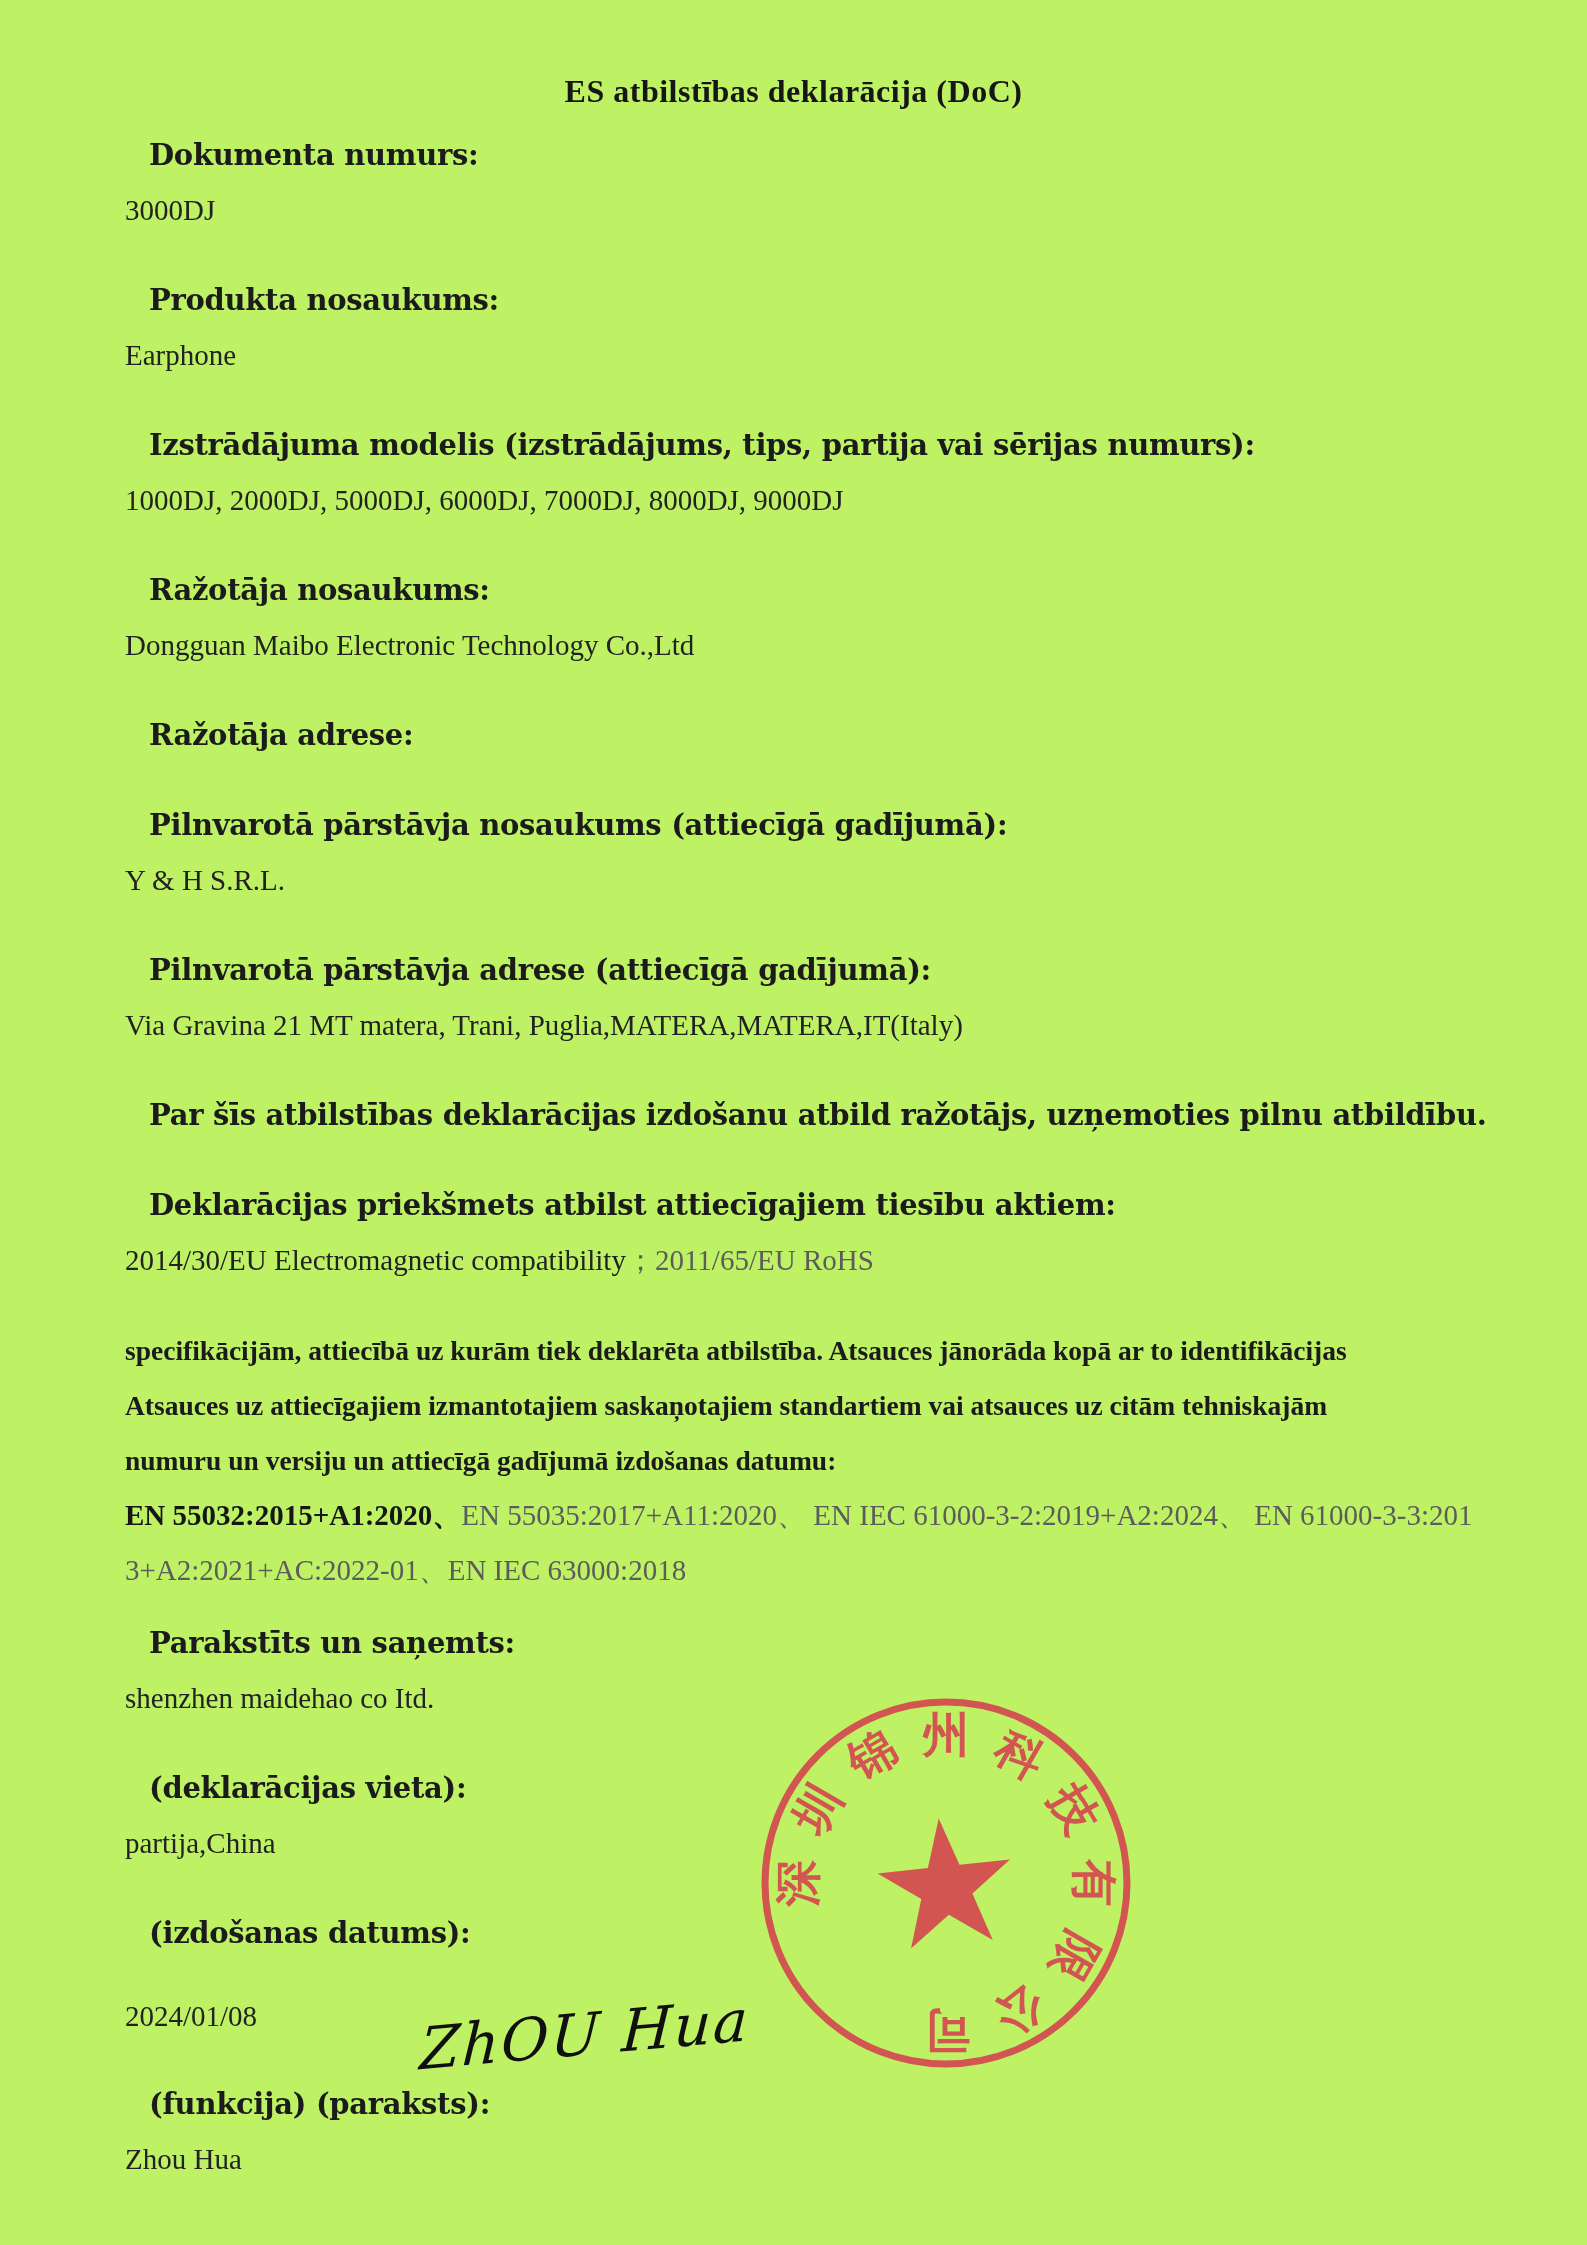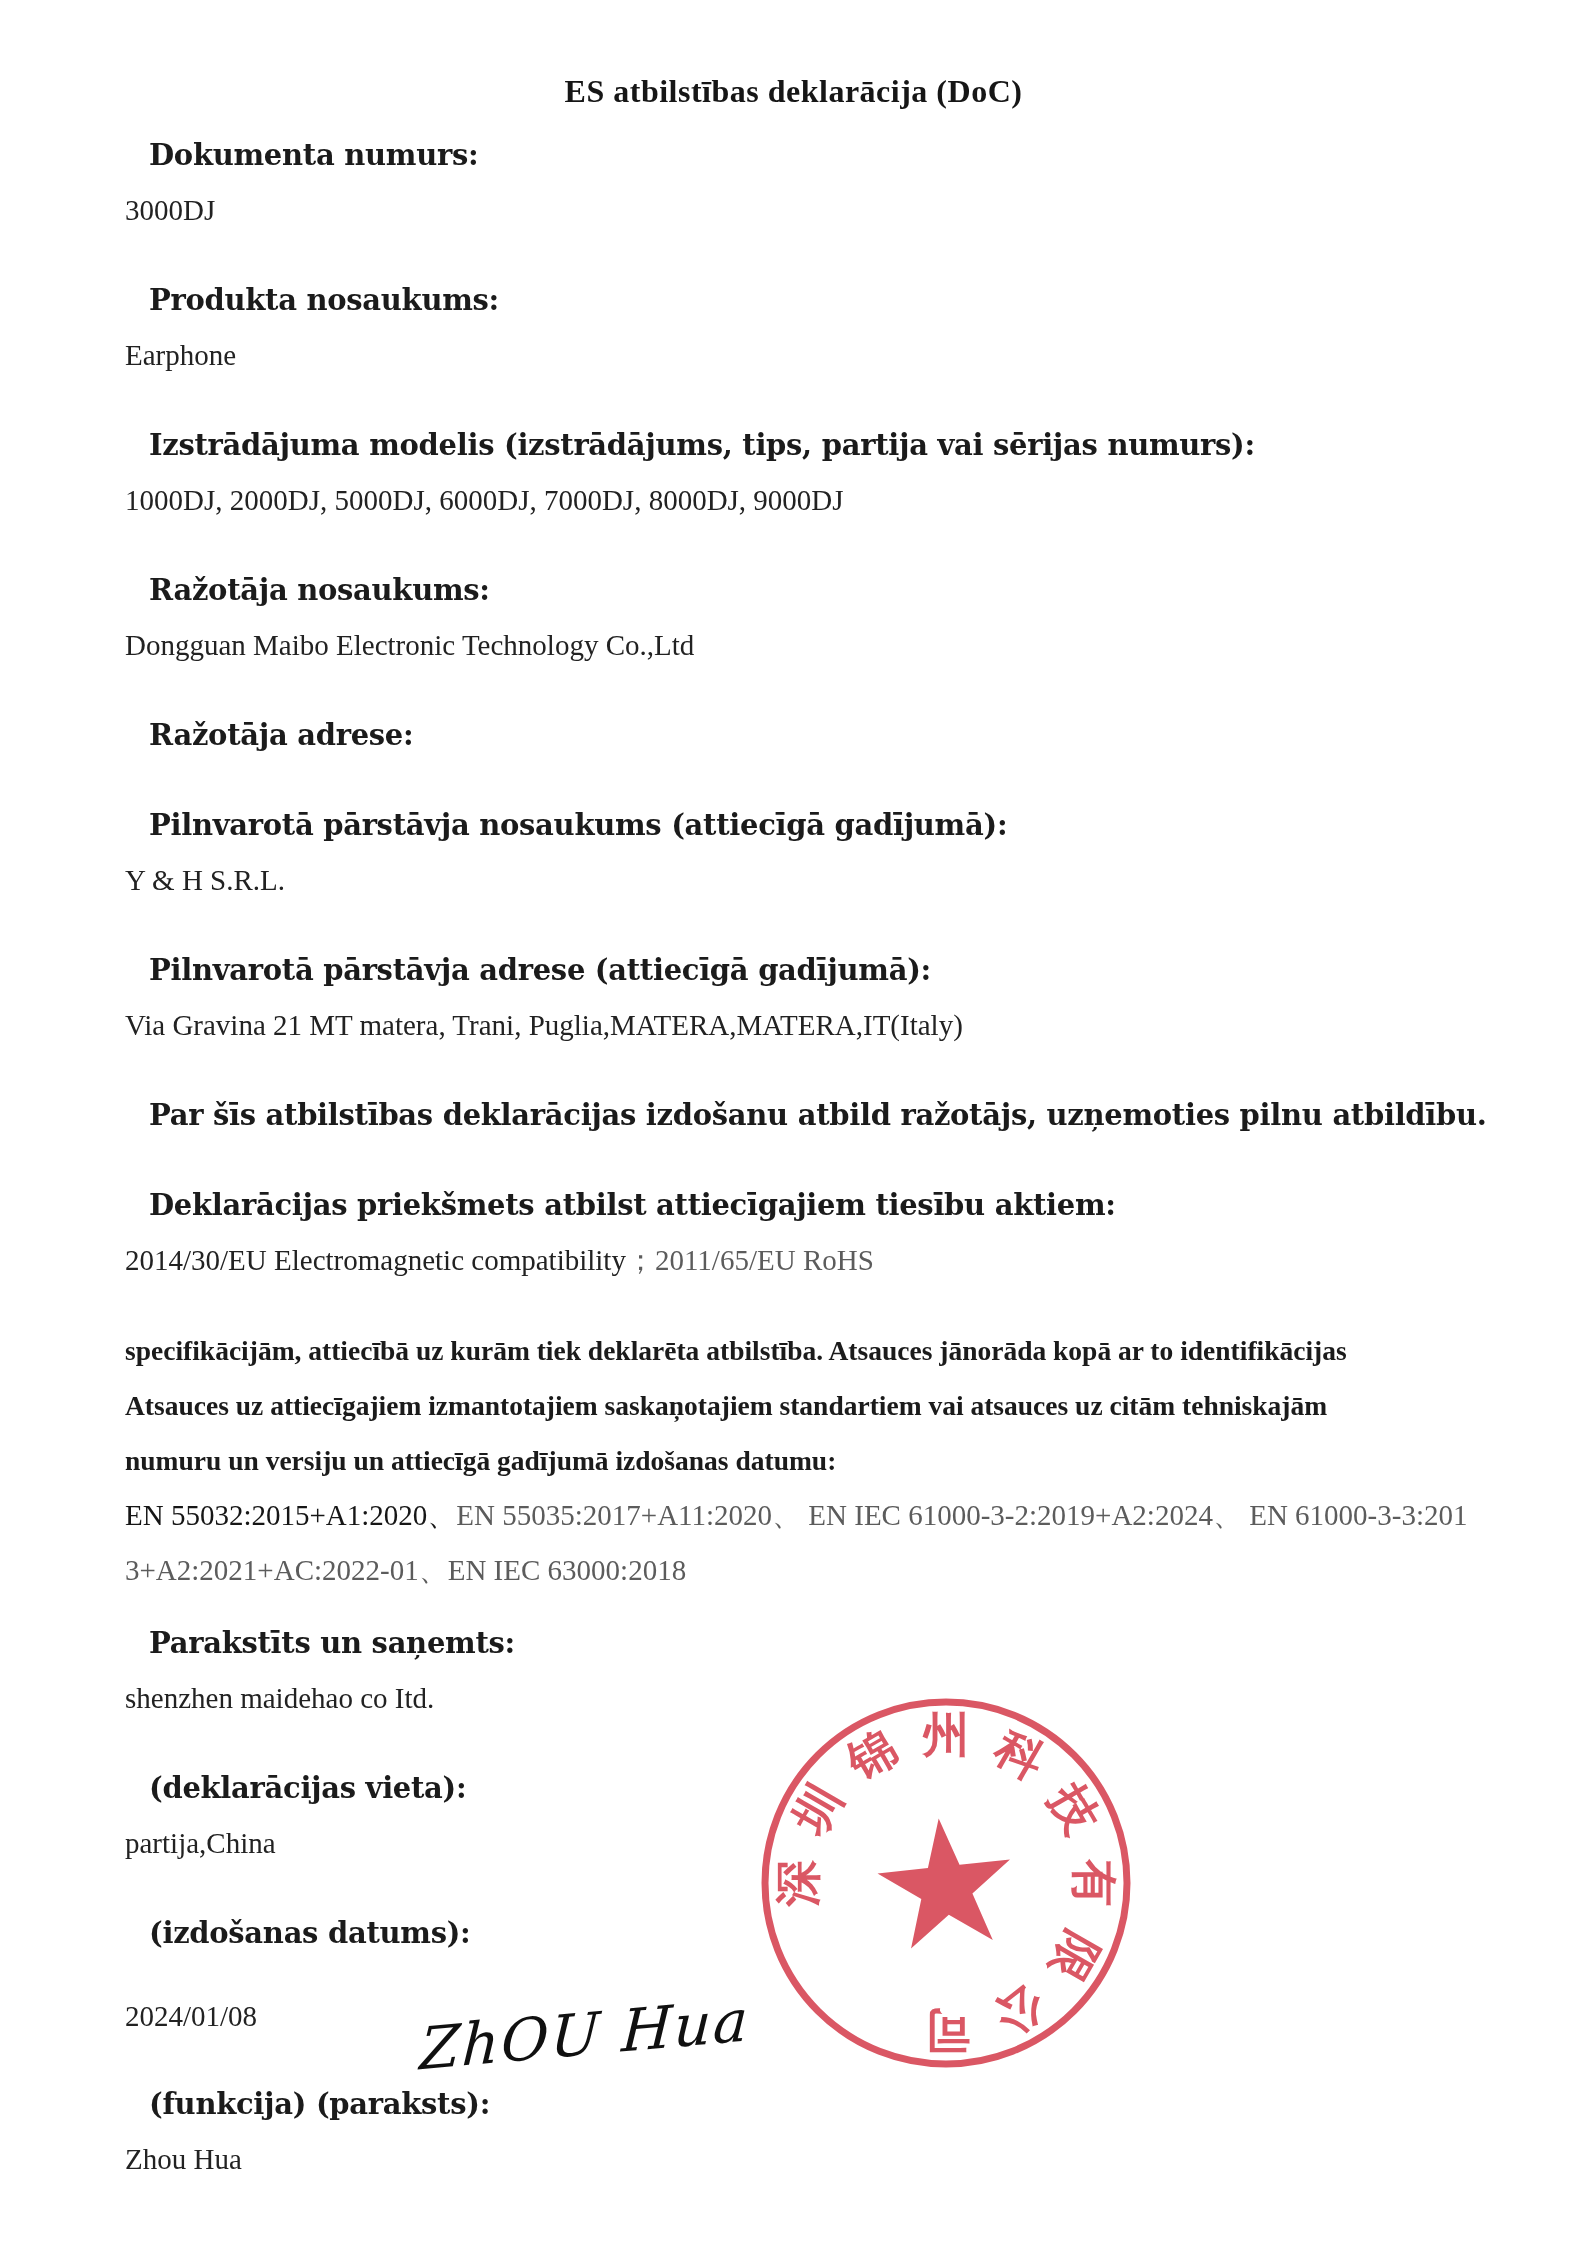--- a/index.html
+++ b/index.html
@@ -1,19 +1,19 @@
 <!DOCTYPE html>
 <html><head>
 <meta charset="utf-8">
 <style>
   html,body{margin:0;padding:0;background:#e8e8e8;}
   .page{
     position:relative;
     width:1587px;height:2245px;
-    background:#ffffff;
+    background:#bef264;
     overflow:hidden;
     font-family:"Liberation Serif", serif;
   }
   .content{position:absolute;left:125px;top:0;width:1337px;}
   .title{
     margin:73px 0 0 0;
     text-align:center;
     font:700 32px "Liberation Serif", serif;
     color:#161616;
     letter-spacing:0.5px;
@@ -38,21 +38,21 @@
     font:700 27.5px "Liberation Serif", serif;
     line-height:55px;
     color:#1b1b1b;
     white-space:nowrap;
   }
   .std-line{
     font:400 29px "Liberation Serif", serif;
     line-height:55px;
     white-space:nowrap;
   }
-  .std-strong{color:#161616;font-weight:400;}
+  .std-strong{color:#161616;font-weight:700;}
   .gray{color:#5c5c5c;}
   .standards{margin-bottom:18px;}
   .date-field{margin-bottom:33px;}
   .issue-date-value{margin-top:28px;}
   .sig-row{position:relative;}
   .signature{
     position:absolute;
     left:295px;top:-62px;
     font:italic 400 58px "DejaVu Serif", serif;
     letter-spacing:2px;

